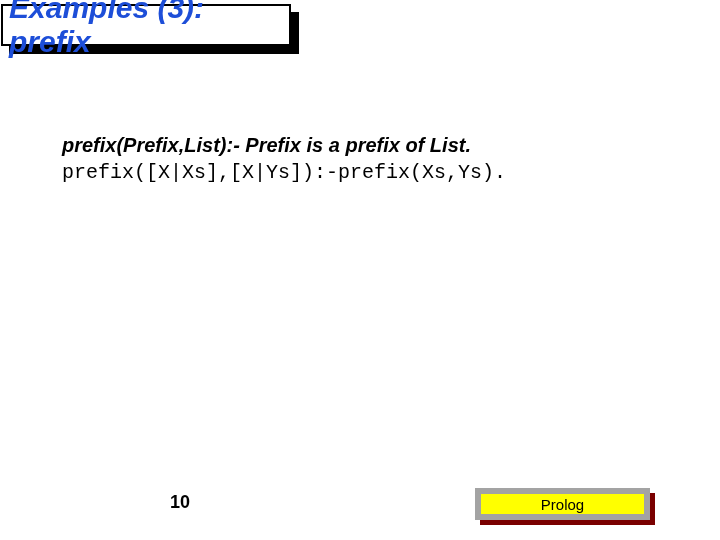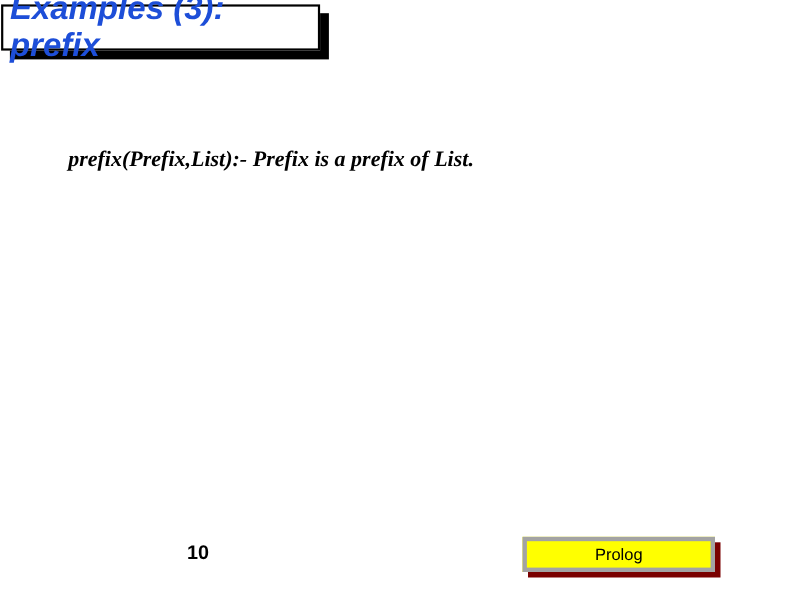--- a/index.html
+++ b/index.html
@@ -3,43 +3,44 @@
 <meta charset="utf-8">
 <style>
   * { margin: 0; padding: 0; box-sizing: border-box; }
   html, body { width: 720px; height: 540px; background: #fff; font-family: Arial, Helvetica, sans-serif; }
   .slide { position: relative; width: 720px; height: 540px; }
   .title-wrap { position: absolute; top: 4px; left: 1px; }
   .title-shadow { position: absolute; top: 8px; left: 8px; width: 290px; height: 42px; background: #000; }
   .title-box { position: relative; width: 290px; height: 42px; background: #fff; border: 2px solid #000; display: flex; align-items: center; padding-left: 6px; }
   .title-text { font-weight: bold; font-style: italic; font-size: 30px; color: #1d4ed8; font-family: Liberation Sans, sans-serif; }
   .content { position: absolute; top: 132px; left: 62px; right: 40px; }
-  .spec-line { font-family: Liberation Serif, serif; font-style: italic; font-weight: bold; font-size: 20px; color: #000; line-height: 1.35; }
+  .spec-line { font-family: Liberation Sans, sans-serif; font-style: italic; font-weight: bold; font-size: 20px; color: #000; line-height: 1.35; }
   .code-line { font-family: 'Courier New', Courier, monospace; font-size: 20px; color: #000; line-height: 1.35; font-weight: 500; }
   .footer { position: absolute; bottom: 20px; left: 0; width: 720px; height: 36px; }
   .page-num { position: absolute; left: 0; width: 50%; text-align: center; top: 8px; font-size: 18px; font-weight: bold; font-family: Arial, Helvetica, sans-serif; }
   .badge-wrap { position: absolute; right: 70px; bottom: 0; }
   .badge-shadow { position: absolute; top: 5px; left: 5px; width: 175px; height: 32px; background: #7a0000; }
-  .badge-box { position: relative; width: 175px; height: 32px; background: #ffff00; border: 4px solid #a3a3a3; display: flex; align-items: center; justify-content: center; }
+  .badge-box { position: relative; width: 175px; height: 32px; background: #ffff00; border: 6px solid #a3a3a3; display: flex; align-items: center; justify-content: center; }
   .badge-text { font-size: 15px; font-family: Arial, Helvetica, sans-serif; color: #000; }
 </style>
 </head>
 <body>
 
 <div class="slide">
 
   <div class="title-wrap">
     <div class="title-shadow"></div>
     <div class="title-box">
       <span class="title-text">Examples (3): prefix</span>
     </div>
   </div>
 
   <div class="content">
     <div class="spec-line">prefix(Prefix,List):- Prefix is a prefix of List.</div>
+    <div class="code-line">prefix([X|Xs],[X|Ys]):-prefix(Xs,Ys).</div>
   </div>
 
   <div class="footer">
     <div class="page-num">10</div>
     <div class="badge-wrap">
       <div class="badge-shadow"></div>
       <div class="badge-box">
         <span class="badge-text">Prolog</span>
       </div>
     </div>

